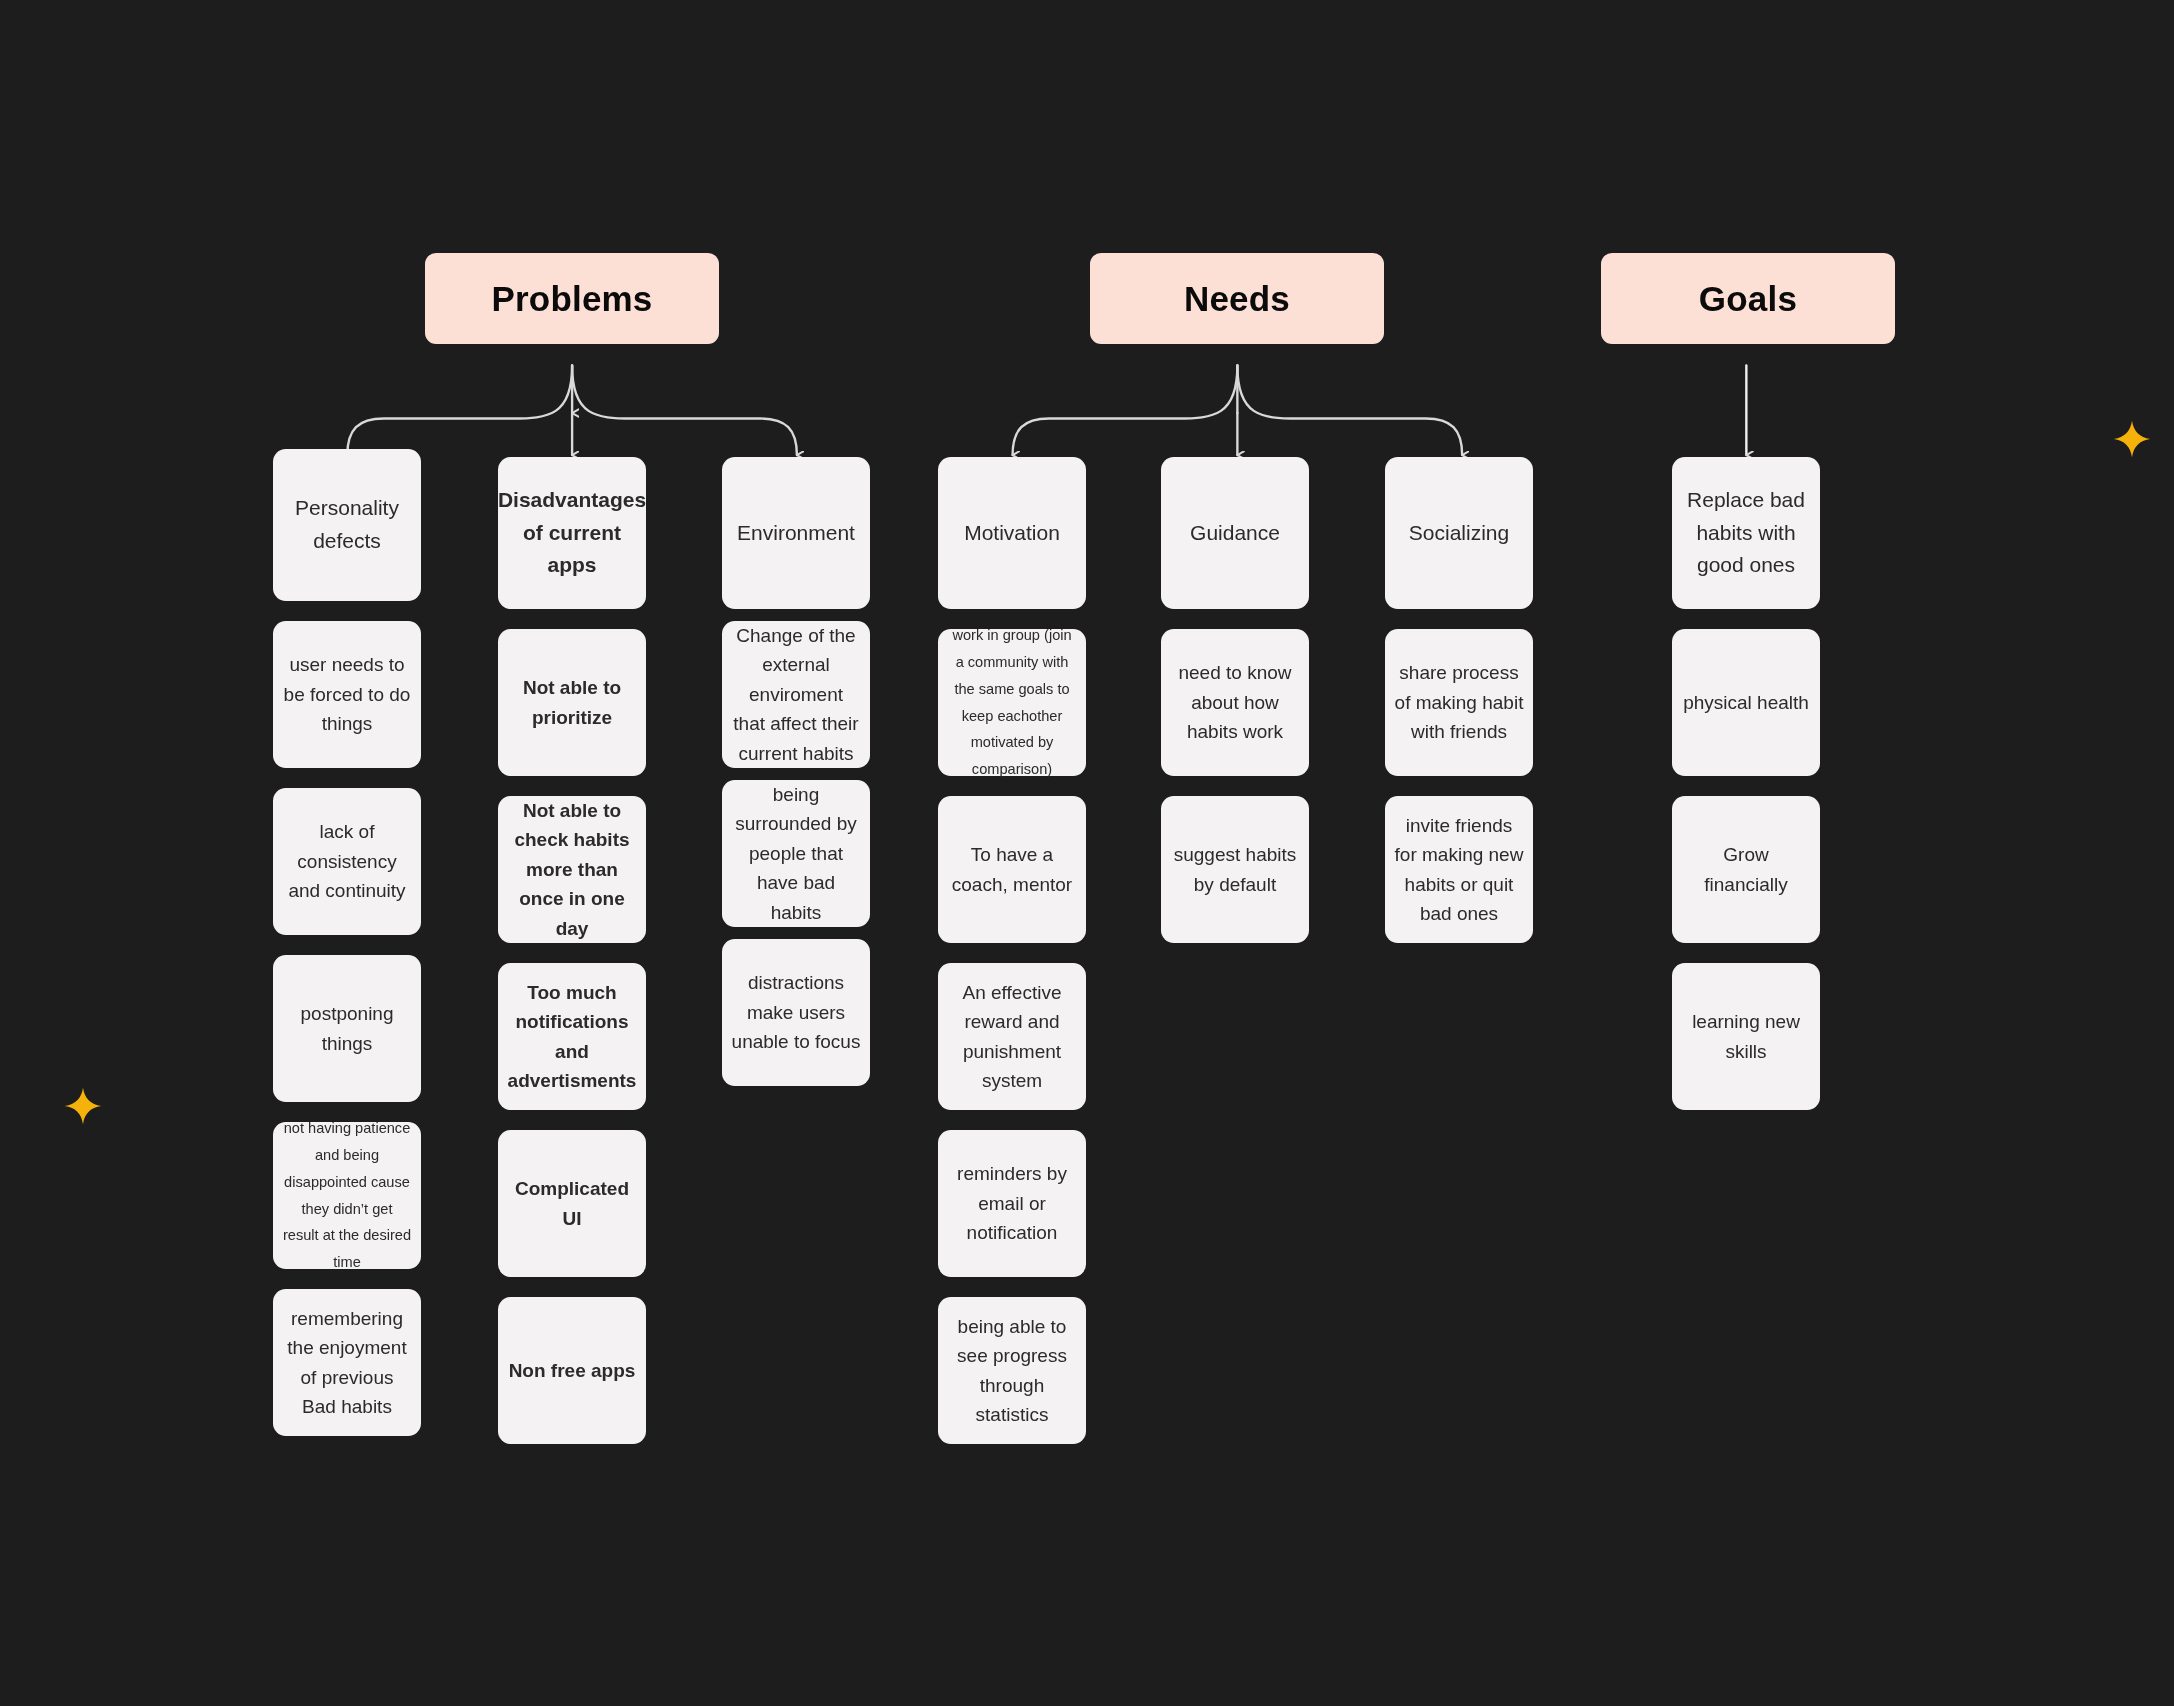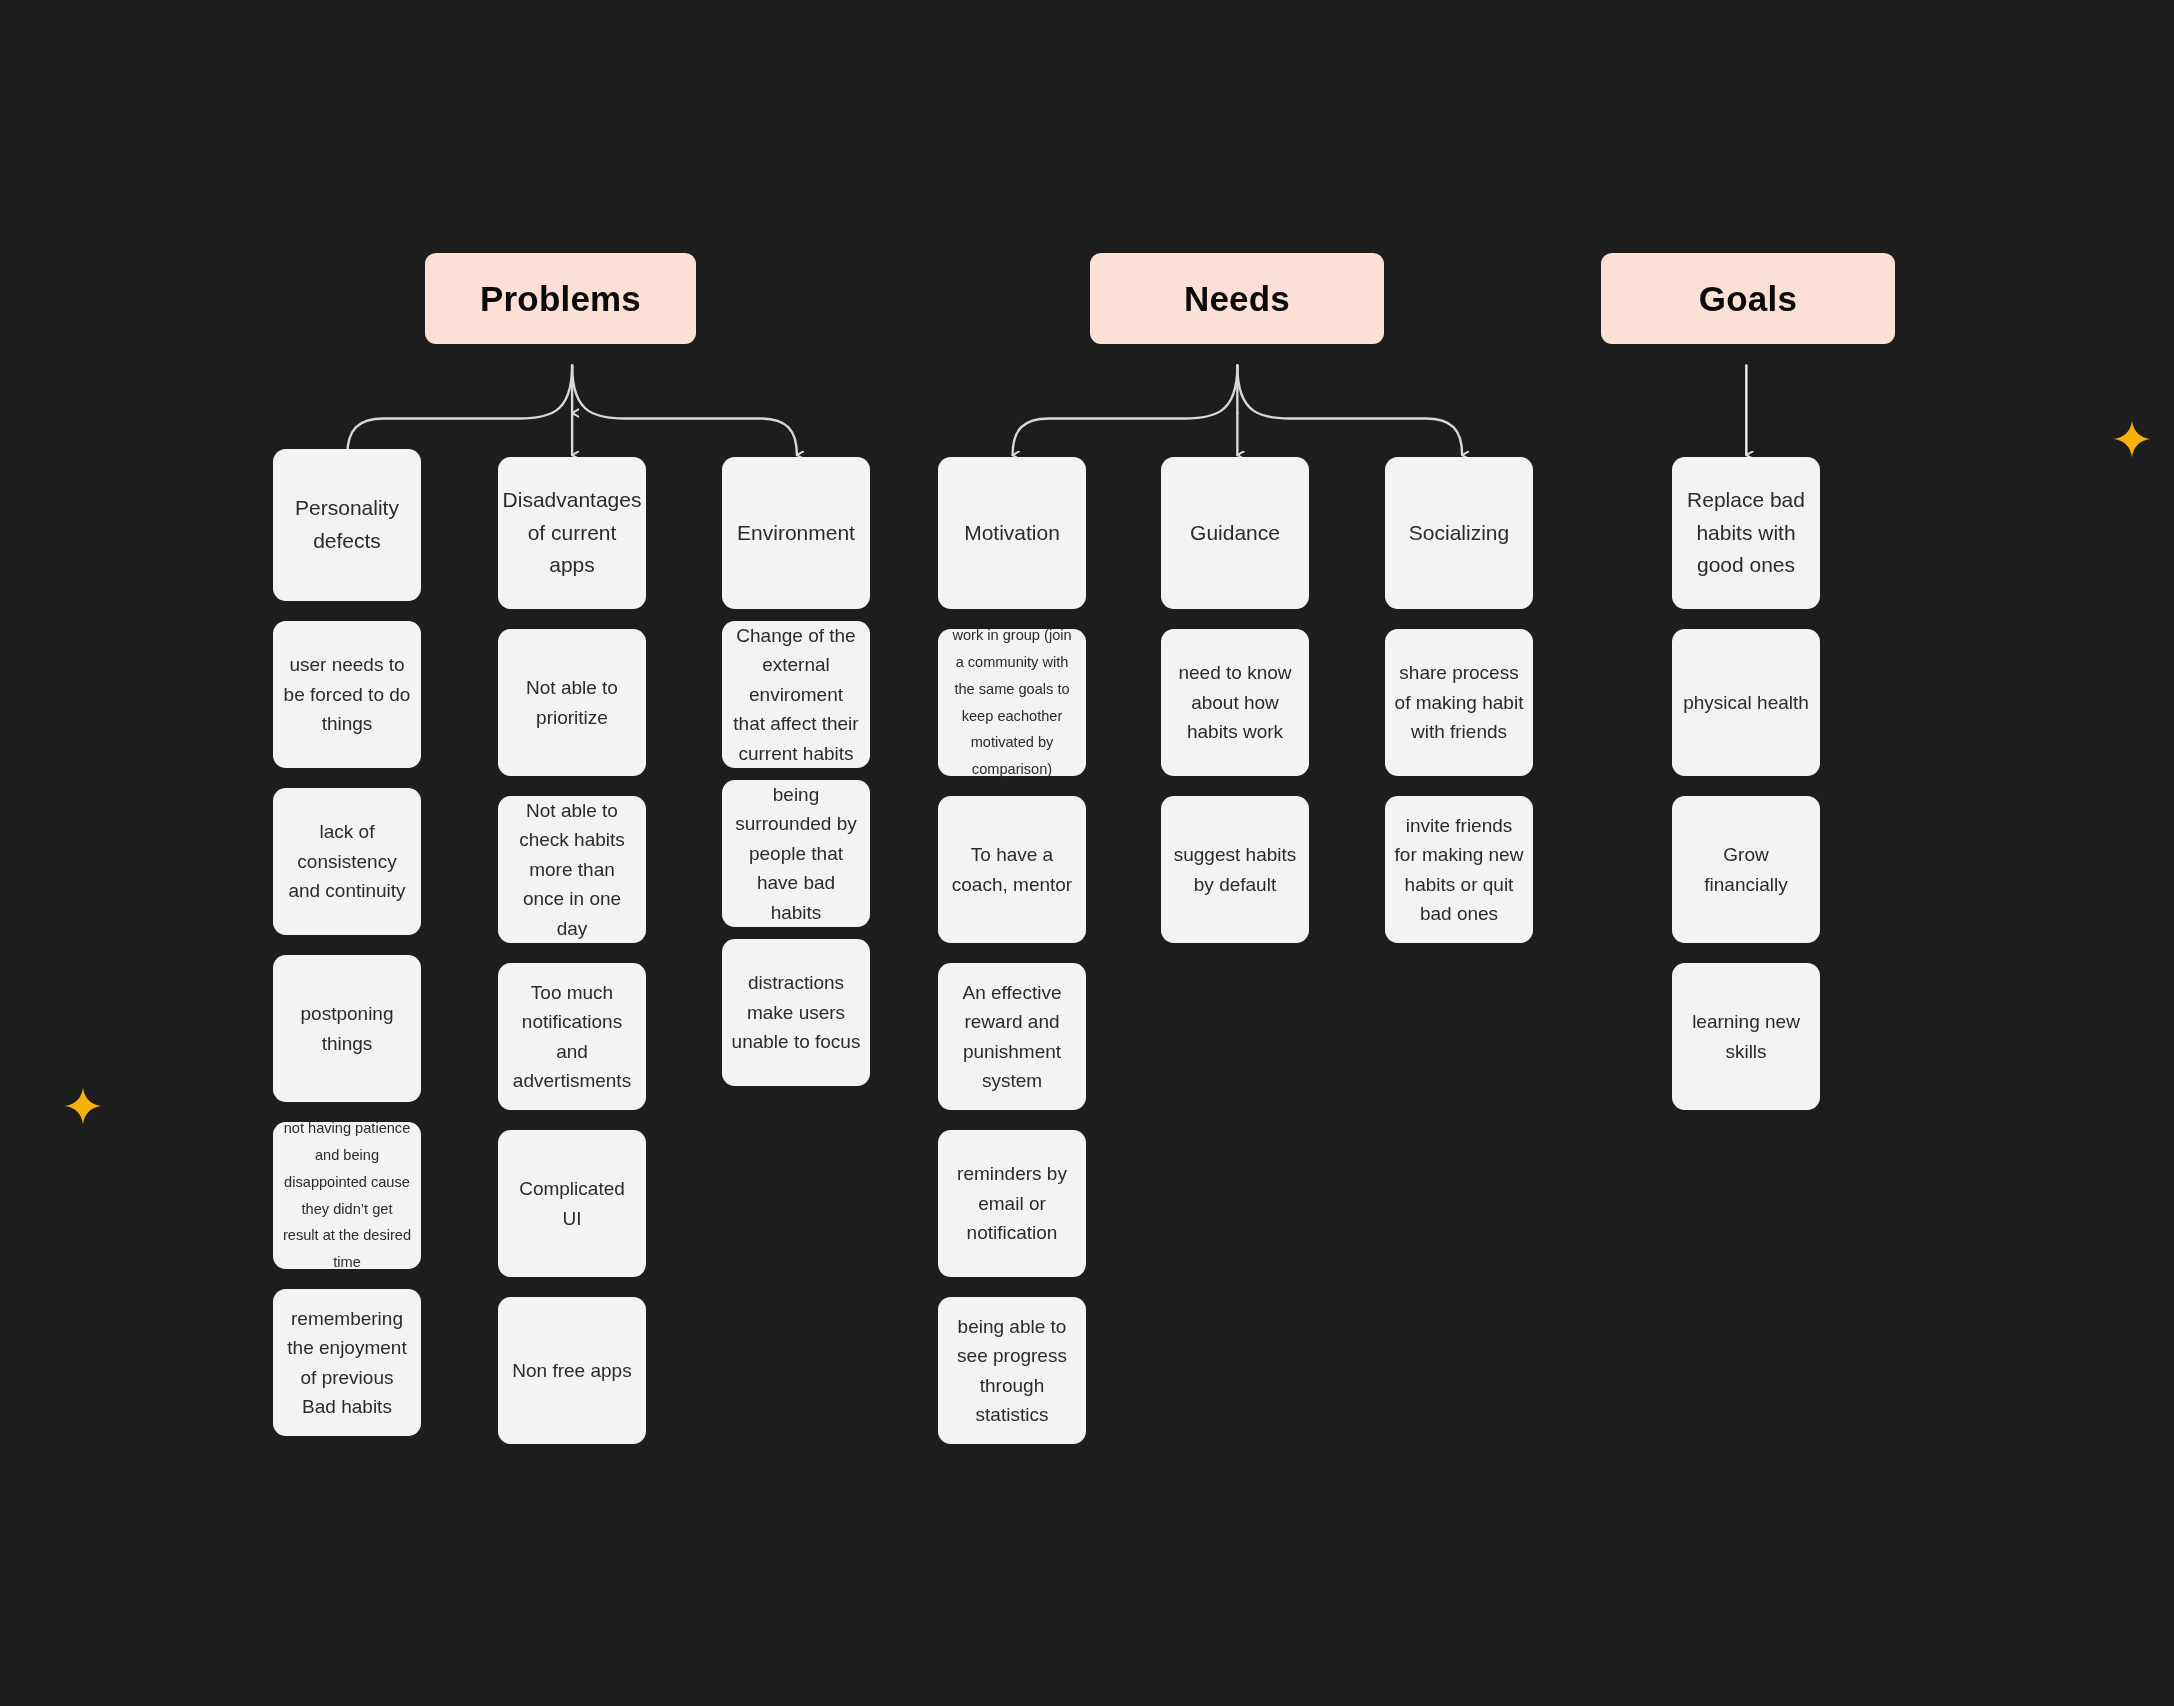--- a/index.html
+++ b/index.html
@@ -104,21 +104,21 @@
       <path d="M1354,400 C1354,455 1328,458 1288,458 L1148,458 C1120,458 1108,470 1108,498" marker-end="url(#ah)"></path>
       <path d="M1354,452 L1354,498" marker-end="url(#ah)"></path>
       <path d="M1354,400 C1354,455 1380,458 1420,458 L1560,458 C1588,458 1600,470 1600,498" marker-end="url(#ah)"></path>
     </g>
 
     <g fill="none" stroke="#f2f2f2" stroke-width="2.6" stroke-linecap="round">
       <path d="M1911,400 L1911,498" marker-end="url(#ah)"></path>
     </g>
   </svg>
 
-  <div class="group-header" style="left:425px; top:253px; width:271px;">
+  <div class="group-header" style="left:425px; top:253px; width:294px;">
     <span>Problems</span>
   </div>
 
   <div class="group-header" style="left:1090px; top:253px; width:294px;">
     <span>Needs</span>
   </div>
 
   <div class="group-header" style="left:1601px; top:253px; width:294px;">
     <span>Goals</span>
   </div>
@@ -137,21 +137,21 @@
       <span>postponing things</span>
     </div>
     <div class="card h128 tiny">
       <span>not having patience and being disappointed cause they didn’t get result at the desired time</span>
     </div>
     <div class="card h128">
       <span>remembering the enjoyment of previous Bad habits</span>
     </div>
   </div>
 
-  <div class="column" style="left:498px; top:457px;">
+  <div class="column" style="left:498px; top:457px;font-weight:bold;">
     <div class="card head h166">
       <span>Disadvantages of current apps</span>
     </div>
     <div class="card h128">
       <span>Not able to prioritize</span>
     </div>
     <div class="card h128">
       <span>Not able to check habits more than once in one day</span>
     </div>
     <div class="card h128">

